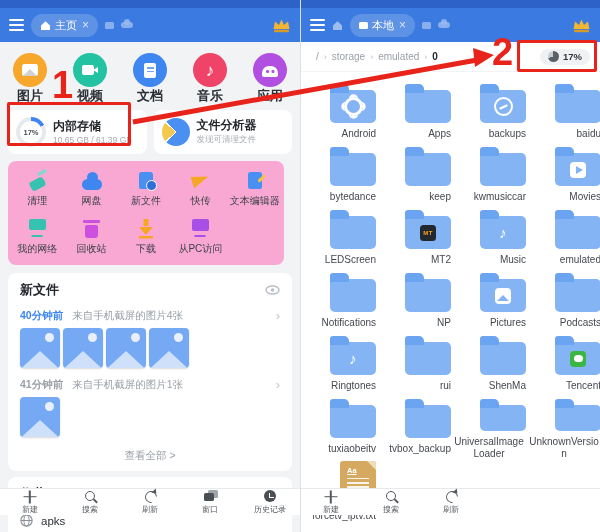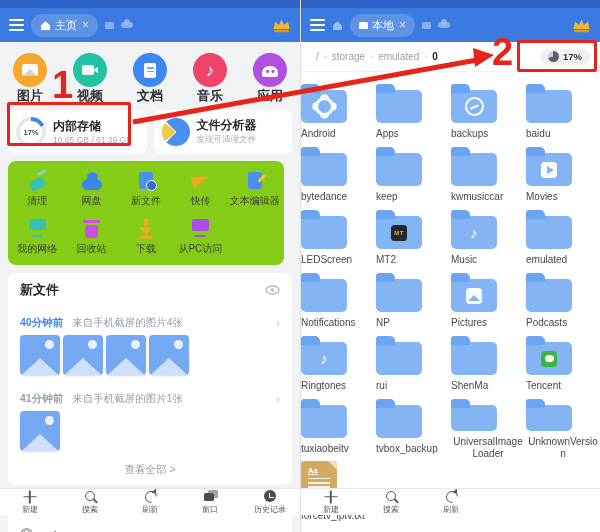--- a/index.html
+++ b/index.html
@@ -54,21 +54,21 @@
   .cards-row{display:flex;gap:7px;margin:5px 8px 0 8px;height:44px}
   .scard{flex:1;background:#fff;border-radius:8px;display:flex;align-items:center;padding:0 8px;gap:7px;cursor:pointer}
   .scard .t{font-size:12px;font-weight:700;color:#24272c;line-height:1.2}
   .scard .s{font-size:8.5px;color:#A6ABB3;margin-top:2px;white-space:nowrap}
   .ring{width:30px;height:30px;border-radius:50%;flex:none;position:relative;display:flex;align-items:center;justify-content:center}
   .ring::after{content:'';position:absolute;inset:4px;background:#fff;border-radius:50%}
   .ring span{position:relative;z-index:1;font-size:7.5px;font-weight:700;color:#4a4f57}
   .pie{width:28px;height:28px;border-radius:50%;flex:none;background:conic-gradient(#4A90F2 0 62%,#fff 62% 64%,#F2C94C 64% 86%,#fff 86% 88%,#4A90F2 88% 100%)}
 
   
-  .tools-card{margin:7px 16px 0 8px;background:#84cc16;border-radius:8px;padding:7px 2px 9px;display:grid;grid-template-columns:repeat(5,1fr);row-gap:8px}
+  .tools-card{margin:7px 16px 0 8px;background:#f9a8d4;border-radius:8px;padding:7px 2px 9px;display:grid;grid-template-columns:repeat(5,1fr);row-gap:8px}
   .tool{display:flex;flex-direction:column;align-items:center;cursor:pointer}
   .tool-lbl{margin-top:2px;font-size:10px;color:#3c4046}
   .tool-ic{width:26px;height:24px;position:relative;display:flex;align-items:center;justify-content:center}
   .clean-icon::before{content:'';width:15px;height:10px;background:#35C2B1;border-radius:2px 4px 3px 3px;transform:rotate(-28deg);margin-top:7px}
   .clean-icon::after{content:'';position:absolute;top:3px;right:3px;width:10px;height:3px;border-radius:2px;background:#7FD9CD;transform:rotate(-28deg)}
   .netdisk-icon::before{content:'';width:20px;height:11px;background:#3E86F0;border-radius:8px;margin-top:9px}
   .netdisk-icon::after{content:'';position:absolute;top:4px;left:8px;width:11px;height:11px;border-radius:50%;background:#3E86F0}
   .newfile-icon::before{content:'';width:14px;height:17px;background:#4A90F2;border-radius:2.5px}
   .newfile-icon::after{content:'';position:absolute;right:2px;bottom:1px;width:9px;height:9px;border-radius:50%;background:#2E6FD8;border:1.5px solid #fff}
   .send-icon::before{content:'';border-top:5px solid transparent;border-bottom:7px solid transparent;border-left:17px solid #F5A623;transform:rotate(-18deg)}
@@ -82,21 +82,21 @@
   .download-icon::before{content:'';border-left:7px solid transparent;border-right:7px solid transparent;border-top:8px solid #F5A623;margin-top:5px}
   .download-icon::after{content:'';position:absolute;top:3px;left:50%;transform:translateX(-50%);width:5px;height:7px;background:#F5A623}
   .pc-icon::before{content:'';width:17px;height:12px;background:#A94FE8;border-radius:2px;margin-bottom:7px}
   .pc-icon::after{content:'';position:absolute;bottom:3px;left:50%;transform:translateX(-50%);width:11px;height:2px;background:#A94FE8}
   .alltools-icon::before{content:'';position:absolute;top:4px;left:6px;width:7px;height:7px;border-radius:1.5px;background:#C9CDD4;box-shadow:9px 0 0 #C9CDD4,0 9px 0 #C9CDD4,9px 9px 0 #C9CDD4}
 
   
   .nf-card{margin:8px 8px 0 8px;background:#fff;border-radius:8px;padding:8px 12px 8px}
   .sec-head{display:flex;align-items:center}
   .sec-title{font-size:13px;font-weight:700;color:#24272c}
-  .nf-group-head{display:flex;align-items:flex-start;margin-top:17px}
+  .nf-group-head{display:flex;align-items:flex-start;margin-top:10px}
   .nf-time{font-size:10.5px;color:#9AA0A8;font-weight:700}
   .nf-time.hl{color:var(--accent_blue)}
   .nf-desc{font-size:10.5px;color:#9AA0A8;margin-left:9px}
   .chev{margin-left:auto;color:#C3C7CD;font-size:13px;line-height:1}
   .thumbs{display:flex;gap:3px;margin-top:5px}
   .thumb{width:40px;height:40px;border-radius:4px;background:var(--thumb_blue);position:relative;overflow:hidden;box-shadow:0 1px 2px rgba(0,0,0,.15)}
   .thumb::before{content:'';position:absolute;top:5px;right:6px;width:9px;height:9px;border-radius:50%;background:#E9F0FB}
   .thumb::after{content:'';position:absolute;bottom:-7px;left:-6px;border-left:26px solid transparent;border-right:26px solid transparent;border-bottom:24px solid #CFE0FA}
   .view-all{text-align:center;font-size:10.5px;color:#9AA0A8;margin-top:12px;cursor:pointer}
 
@@ -125,21 +125,21 @@
   .crumbbar{height:30px;background:#fff;display:flex;align-items:center;padding:0 10px;border-bottom:1px solid #F2F3F5}
   .crumbs{display:flex;align-items:center;gap:5px;font-size:10px;color:#9AA0A8}
   .crumbs .seg{cursor:pointer}
   .crumbs .seg.cur{color:#24272c;font-weight:700}
   .crumbs .sep{font-size:9px;color:#BCC1C8}
   .badge{margin-left:auto;display:flex;align-items:center;gap:4px;background:#F0F1F3;border-radius:8px;padding:2.5px 8px;cursor:pointer}
   .bpie{width:11px;height:11px;border-radius:50%;background:conic-gradient(#596066 0 70%,#C9CED4 70% 100%)}
   .badge-txt{font-size:9.5px;font-weight:700;color:#33373d}
 
   .grid{display:grid;grid-template-columns:repeat(4,75px);grid-auto-rows:63px;padding-top:9px}
-  .cell{display:flex;flex-direction:column;align-items:flex-start;cursor:pointer}
+  .cell{display:flex;flex-direction:column;align-items:flex-end;cursor:pointer}
   .ficon{position:relative}
   .folder{width:46px;height:33px;background:var(--folder);border-radius:3px 5px 5px 5px;margin-top:9px}
   .folder::before{content:'';position:absolute;top:-6px;left:0;width:19px;height:9px;border-radius:3px 5px 0 0;background:var(--folder_flap)}
   .fname{margin-top:5px;font-size:10px;color:#44484F;text-align:center;max-width:74px;line-height:1.15;word-break:break-all}
   .ov{position:absolute;inset:0;display:flex;align-items:center;justify-content:center}
   .ov-gear::before{content:'';width:13px;height:13px;border-radius:50%;border:3.4px solid #fff;box-shadow:0 -7.5px 0 -4.8px #fff,0 7.5px 0 -4.8px #fff,-7.5px 0 0 -4.8px #fff,7.5px 0 0 -4.8px #fff}
   .ov-es::before{content:'';width:15px;height:15px;border:2.5px solid #fff;border-radius:50%}
   .ov-es::after{content:'';position:absolute;width:9px;height:2px;border-radius:1px;background:#fff;transform:rotate(-25deg)}
   .ov-play::before{content:'';width:16px;height:16px;background:#fff;border-radius:4px}
   .ov-play::after{content:'';position:absolute;border-top:4px solid transparent;border-bottom:4px solid transparent;border-left:7px solid var(--folder);margin-left:2px}

